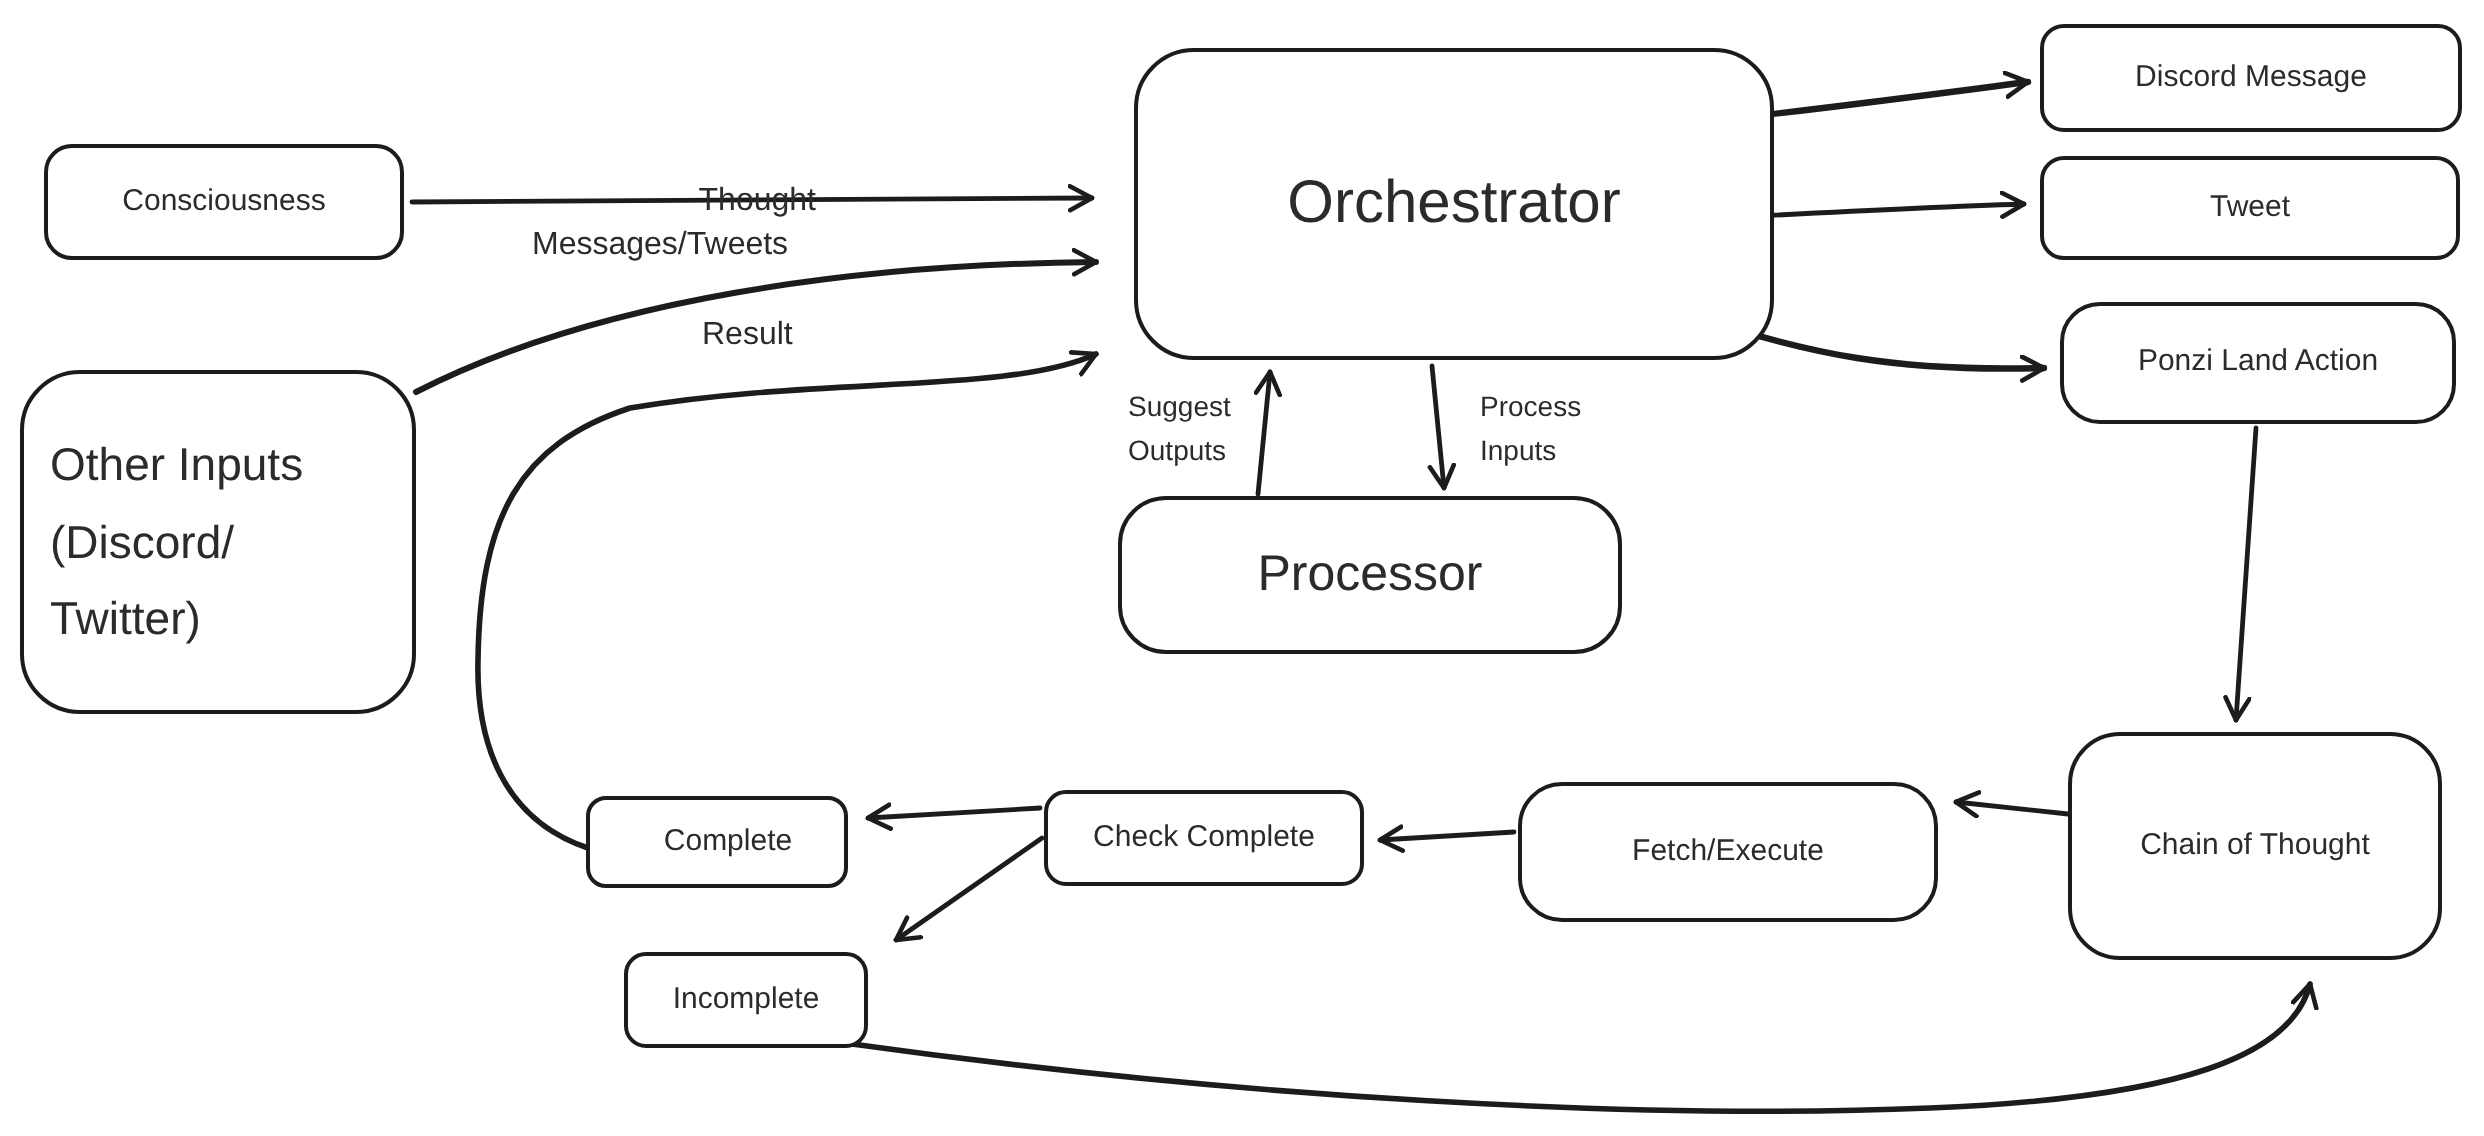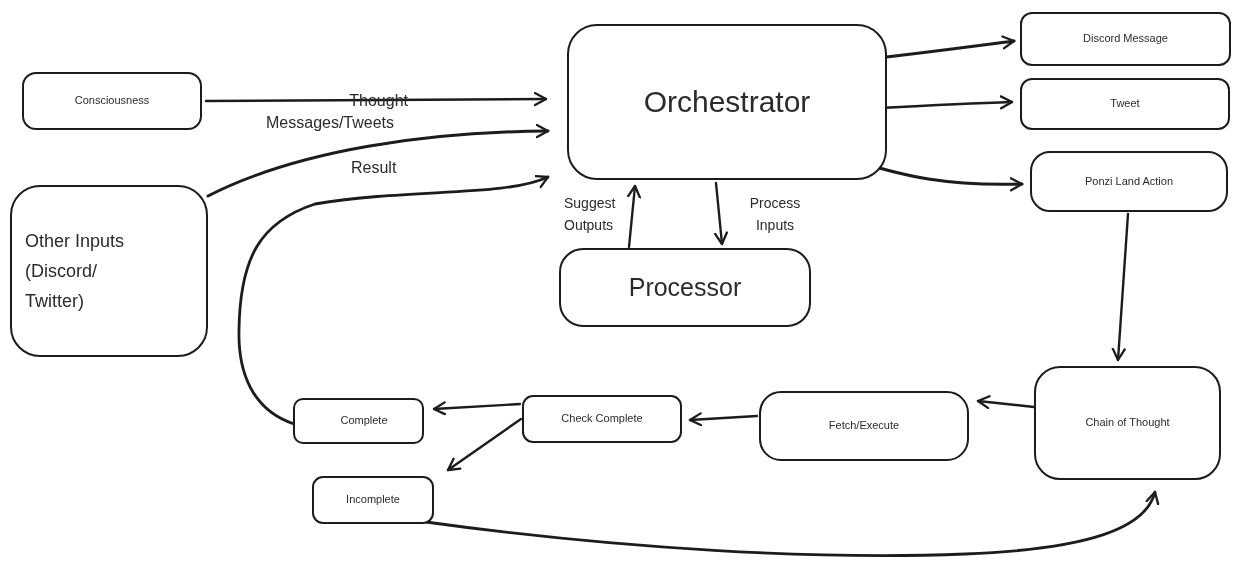--- a/index.html
+++ b/index.html
@@ -24,54 +24,54 @@
     position: absolute;
     box-sizing: border-box;
     border: 2.5px solid #1c1c1c;
     border-radius: 12px;
     background: #ffffff;
     color: #2b2b2b;
     display: flex;
     align-items: center;
     justify-content: center;
     text-align: center;
-    font-size: 11px;
+    font-size: 15px;
     line-height: 1.25;
   }
   .edge-label {
     position: absolute;
     color: #2b2b2b;
     font-size: 16px;
     white-space: pre-line;
   }
   .edge-label.small {
     font-size: 14px;
     line-height: 1.55;
   }
   
   #n-consciousness { left: 22px;  top: 72px;  width: 180px; height: 58px;  border-radius: 14px; }
   #n-other-inputs  { left: 10px;  top: 185px; width: 198px; height: 172px; border-radius: 30px;
                      justify-content: flex-start; text-align: left; padding-left: 13px;
-                     font-size: 18px; line-height: 1.68; white-space: pre-line; }
+                     font-size: 23px; line-height: 1.68; white-space: pre-line; }
   #n-orchestrator  { left: 567px; top: 24px;  width: 320px; height: 156px; border-radius: 30px; font-size: 30px; }
   #n-processor     { left: 559px; top: 248px; width: 252px; height: 79px;  border-radius: 24px; font-size: 25px; }
   #n-discord-message { left: 1020px; top: 12px;  width: 211px; height: 54px; border-radius: 12px; }
   #n-tweet           { left: 1020px; top: 78px;  width: 210px; height: 52px; border-radius: 12px; }
   #n-ponzi-land      { left: 1030px; top: 151px; width: 198px; height: 61px; border-radius: 20px; }
   #n-chain-of-thought{ left: 1034px; top: 366px; width: 187px; height: 114px; border-radius: 26px; }
   #n-fetch-execute   { left: 759px;  top: 391px; width: 210px; height: 70px;  border-radius: 22px; }
   #n-check-complete  { left: 522px;  top: 395px; width: 160px; height: 48px;  border-radius: 11px; }
   #n-complete        { left: 293px;  top: 398px; width: 131px; height: 46px;  border-radius: 10px; padding-left: 11px; }
   #n-incomplete      { left: 312px;  top: 476px; width: 122px; height: 48px;  border-radius: 11px; text-align: center; }
   
   #l-thought  { left: 318px; top: 56px;  width: 90px;  text-align: right; margin-top: 36px; }
   #l-messages { left: 266px; top: 114px; width: 180px; text-align: left; }
   #l-result   { left: 351px; top: 159px; width: 70px;  text-align: left; }
   #l-suggest  { left: 564px; top: 193px; width: 70px;  text-align: left; }
-  #l-process  { left: 740px; top: 193px; width: 70px;  text-align: center; }
+  #l-process  { left: 740px; top: 193px; width: 70px;  text-align: left; }
 </style>
 </head>
 <body>
 
 <div id="canvas">
 
   <svg id="edges-svg" viewBox="0 0 1242 568" xmlns="http://www.w3.org/2000/svg">
     <defs>
       <marker id="arrow" markerWidth="18" markerHeight="18" refX="12" refY="7" orient="auto" markerUnits="userSpaceOnUse">
         <path d="M1,1 L12,7 L1,13" fill="none" stroke="#1c1c1c" stroke-width="2.3" stroke-linecap="round" stroke-linejoin="round"></path>

